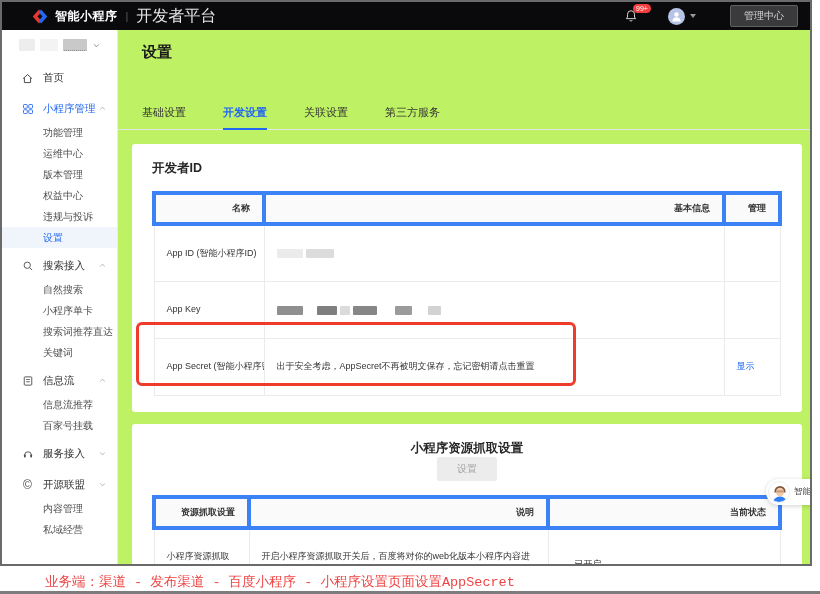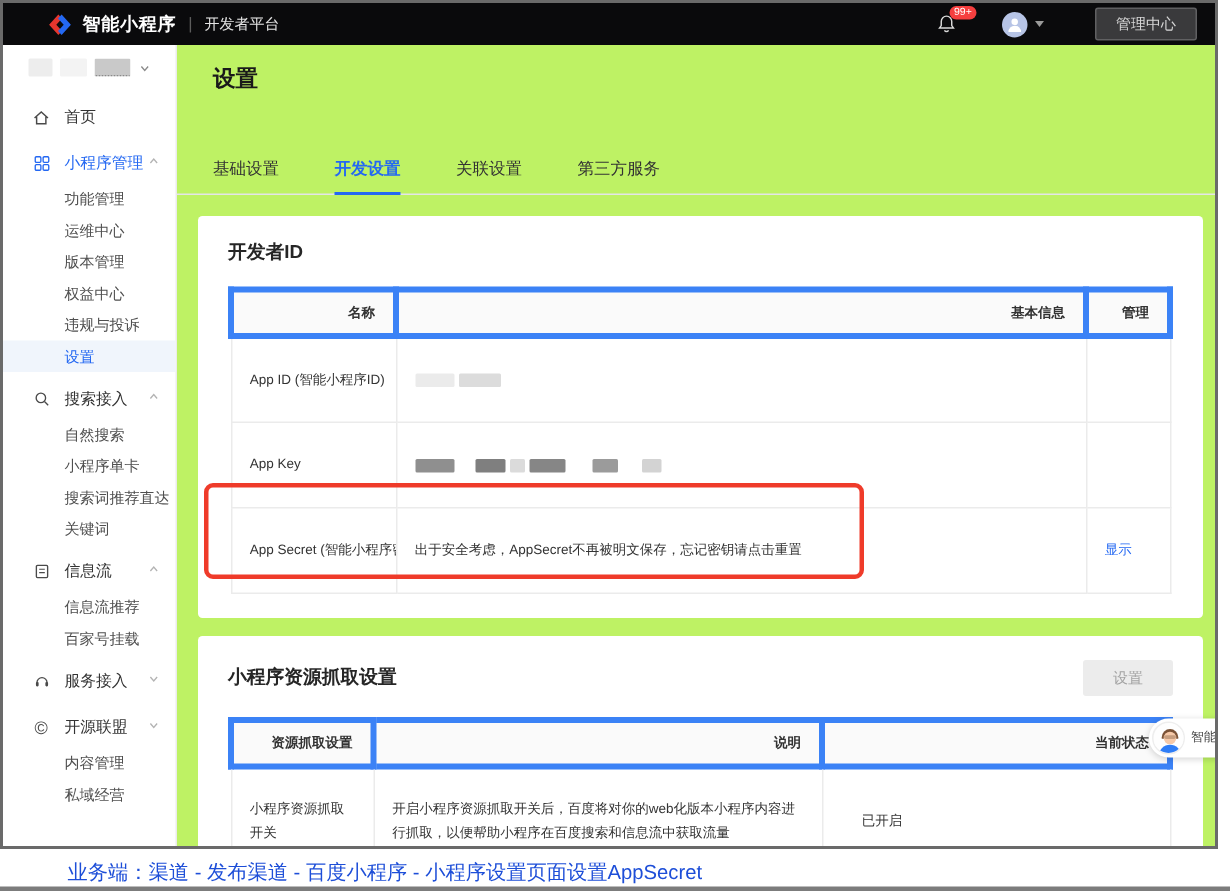--- a/index.html
+++ b/index.html
@@ -11,21 +11,21 @@
   .frame { position:absolute; left:0; top:0; width:812px; height:566px;
     border:2px solid #6a6a6a; background:#bef264; overflow:hidden;
     display:flex; flex-direction:column; }
 
   
   .topbar { flex:0 0 28px; background:#0a0a0c; display:flex; align-items:center;
     padding:0 12px 0 30px; }
   .logo-ic { width:16px; height:15px; display:block; }
   .brand { color:#fff; font-size:12px; font-weight:bold; margin-left:7px; letter-spacing:.5px; }
   .tb-div { color:#5c5c5c; margin:0 8px; font-size:11px; }
-  .platform { color:#e4e4e4; font-size:10px; }
+  .platform { color:#e4e4e4; font-size:16px; }
   .tb-spacer { flex:1; }
   .bell-wrap { position:relative; margin-right:30px; }
   .bell-wrap svg { display:block; }
   .badge { position:absolute; top:-5px; left:9px; background:#f53f3f; color:#fff;
     font-size:7px; line-height:9px; padding:0 3px; border-radius:6px; white-space:nowrap; }
   .avatar { width:17px; height:17px; border-radius:50%; background:#b7c4e6;
     display:flex; align-items:center; justify-content:center; margin-right:5px; overflow:hidden; }
   .caret-s { width:0; height:0; border-left:3.5px solid transparent; border-right:3.5px solid transparent;
     border-top:4px solid #9a9a9a; margin-right:34px; }
   .manage-btn { background:#3a3a3c; border:1px solid #606062; color:#d6d6d6;
@@ -53,21 +53,21 @@
   .main { flex:1; min-width:0; position:relative; overflow:hidden; }
   .page-title { font-size:15px; font-weight:bold; color:#1a1a1a; margin:13px 0 11px 24px; }
   .tabs-row { display:flex; gap:37px; padding-left:24px; border-bottom:1px solid #e4e5e8;
     font-size:11px; color:#333; }
   .tab { padding-bottom:8px; cursor:pointer;margin-top:32px; }
   .tab.active { color:#2468f2; border-bottom:2px solid #2468f2; margin-bottom:-1px; font-weight:bold; }
 
   .card { background:#fff; border-radius:3px; margin:0 8px 12px 14px; padding:16px 20px; position:relative; }
   .card.first { margin-top:14px; }
   .card-title { font-size:12.5px; color:#262626; font-weight:600; margin-bottom:14px; }
-  .card-head { display:flex; align-items:center; justify-content:space-between; margin-bottom:14px; }
+  .card-head { display:flex; align-items:center; justify-content:space-between; margin-bottom:14px;flex-direction:column; }
   .gray-btn { background:#ececec; border:none; color:#a3a3a3; font-size:10px;
     padding:5px 20px; border-radius:2px; cursor:pointer; font-family:inherit; }
 
   table { width:100%; border-collapse:collapse; table-layout:fixed; font-size:9px; }
   th { background:#fafafa; border:4px solid #3b82f6; text-align:right; font-weight:bold;
     color:#333; padding:7px 12px; }
   td { border:1px solid #ebebeb; color:#333; padding:8px 12px; vertical-align:middle;
     line-height:1.8; }
   .t1 td { height:57px; }
   .t2 td { height:72px; }
@@ -82,21 +82,21 @@
   
   .chat { position:absolute; left:764px; top:477px; height:26px; width:80px;
     background:#fff; border-radius:13px; box-shadow:0 1px 5px rgba(0,0,0,.18);
     display:flex; align-items:center; gap:4px; padding:2px 6px 2px 2px; cursor:pointer; }
   .chat-avatar { width:22px; height:22px; border-radius:50%; background:#fdfdfd;
     border:1px solid #eee; overflow:hidden; flex:0 0 22px; }
   .chat-label { font-size:8.5px; color:#444; white-space:nowrap; }
 
   
   .caption { position:absolute; left:0; top:566px; width:780px; height:28px; background:#fff;
-    font-size:13.5px; color:#1d4ed8; padding:7px 0 0 45px; }
+    font-size:13.5px; color:#ef4444; padding:7px 0 0 45px;font-family:Liberation Mono, monospace; }
   .bottom-line { position:absolute; left:0; top:591px; width:820px; height:3px; background:#7c7c7c; }
 </style>
 </head>
 <body>
 
 <div class="frame">
 
   <header class="topbar">
     <svg class="logo-ic" viewBox="0 0 22 20">
       <polygon points="9.5,0.5 1,10 9.5,19.5 12.8,15.8 7.6,10 12.8,4.2" fill="#e6362d"></polygon>

